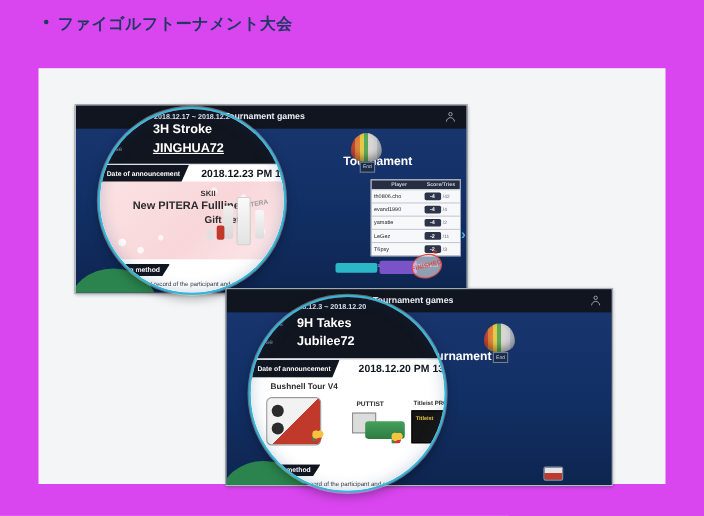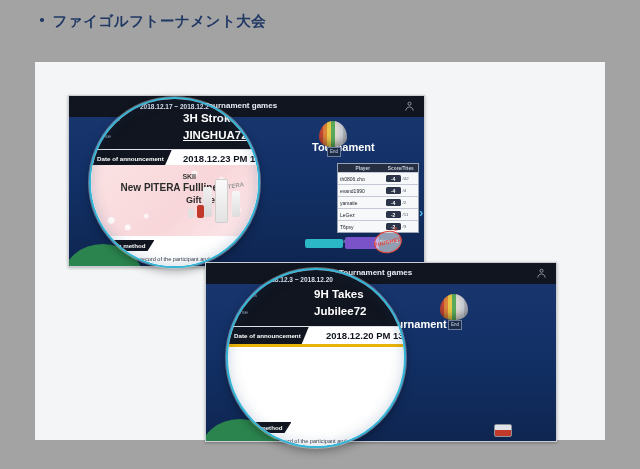--- a/index.html
+++ b/index.html
@@ -3,21 +3,21 @@
 <meta charset="utf-8">
 <style>
   html, body {
     margin: 0; padding: 0;
     background: #ffffff;
     width: 640px; height: 469px;
     overflow: hidden;
     font-family: "Liberation Sans", sans-serif;
   }
 
-  #root { position: relative; width: 640px; height: 469px; background:#a3a3a3; }
+  #root { position: relative; width: 640px; height: 469px; background:#d946ef; }
 
   
   .slide-title {
     position: absolute; left: 40px; top: 12px;
     font-size: 14.5px; color: #1f3864; font-weight: 600;
     letter-spacing: 0.5px; white-space: nowrap;
     display: flex; align-items: center; gap: 9px;
   }
   .bullet-dot {
     display:inline-block; width:3.5px; height:3.5px; border-radius:50%;
@@ -189,31 +189,31 @@
   .lens-date {
     position:absolute; font-size:6.5px; font-weight:700; color:#dbe3f0; white-space:nowrap;
   }
   .lens1 .lens-date { left:49px; top:4px; }
   .lens2 .lens-date { left:36px; top:6px; }
 
   .lens-lbl {
     position:absolute; font-size:6px; color:#8e9bb0; white-space:nowrap;
   }
   .lens-val {
-    position:absolute; font-size:11.5px; font-weight:700; color:#ffffff; white-space:nowrap;margin-left:44px;
+    position:absolute; font-size:11.5px; font-weight:700; color:#ffffff; white-space:nowrap;
   }
   .lens1 .lbl-a { left:2px; top:17px; }   .lens1 .val-a { left:48px; top:13px; }
   .lens1 .lbl-b { left:2px; top:34px; }   .lens1 .val-b { left:48px; top:30px;text-decoration:underline; }
   .lens2 .lbl-a { left:2px; top:22px; }   .lens2 .val-a { left:42px; top:18px; }
   .lens2 .lbl-b { left:2px; top:39px; }   .lens2 .val-b { left:42px; top:35px; }
 
   
   .announce-bar {
     position:absolute; left:0; right:0; background:#ffffff;
-    border-top:1px solid #dfe3e9; border-bottom:3px solid #eab308;
+    border-top:1px solid #dfe3e9; border-bottom:6px solid #eab308;
   }
   .lens1 .announce-bar { top:50px; height:16px; }
   .lens2 .announce-bar { top:56px; height:17px; }
   .announce-tag {
     position:absolute; left:0; top:0; bottom:0; background:#11151f; color:#ffffff;
     font-size:6.2px; font-weight:700; display:flex; align-items:center;
     padding:0 8px 0 6px; white-space:nowrap;
     clip-path: polygon(0 0, 100% 0, calc(100% - 7px) 100%, 0 100%);
   }
   .announce-time {
@@ -485,20 +485,39 @@
         <div class="lens-val val-a">9H Takes</div>
         <div class="lens-lbl lbl-b">course</div>
         <div class="lens-val val-b">Jubilee72</div>
       </div>
 
       <div class="announce-bar">
         <div class="announce-tag">Date of announcement</div>
         <div class="announce-time">2018.12.20 PM 13:</div>
       </div>
 
+      <div class="prize-zone">
+        <div class="prod-label p1-label">Bushnell Tour V4</div>
+        <div class="prod-label p2-label">PUTTIST</div>
+        <div class="prod-label p3-label">Titleist PROV1X</div>
+
+        <div class="prod rangefinder">
+          <div class="rf-lens"></div>
+          <div class="rf-lens2"></div>
+        </div>
+        <div class="prod puttist"></div>
+        <div class="prod putt-green"></div>
+        <div class="prod ballbox">
+          <span class="bb-t">Titleist</span>
+        </div>
+
+        <div class="flower f1"></div>
+        <div class="flower f2"></div>
+        <div class="flower f3"></div>
+      </div>
 
       <div class="rank-zone">
         <div class="rank-tag">Ranking method</div>
         <div class="rank-line rl1">Takes the lowest record of the participant and ranks it ag</div>
 
       </div>
 
       <div class="lens-shade"></div>
     </div>
   </div>

